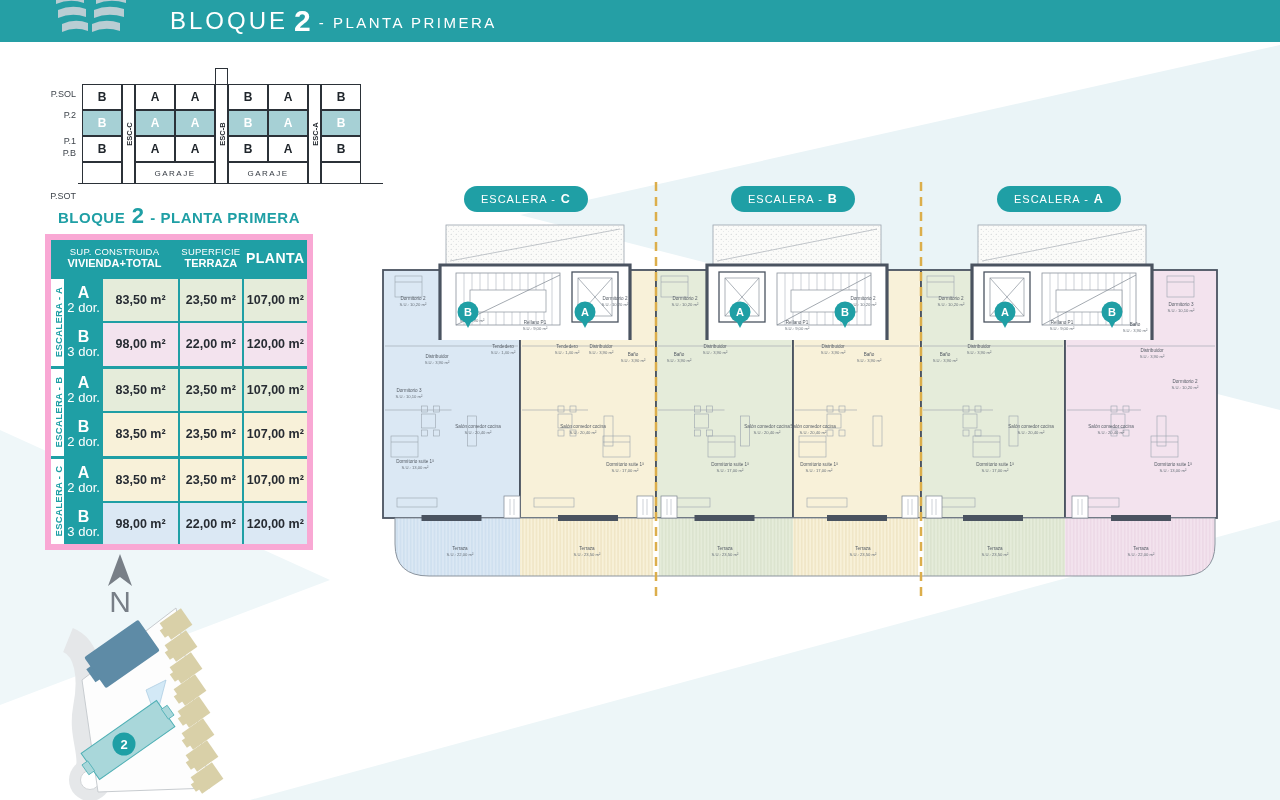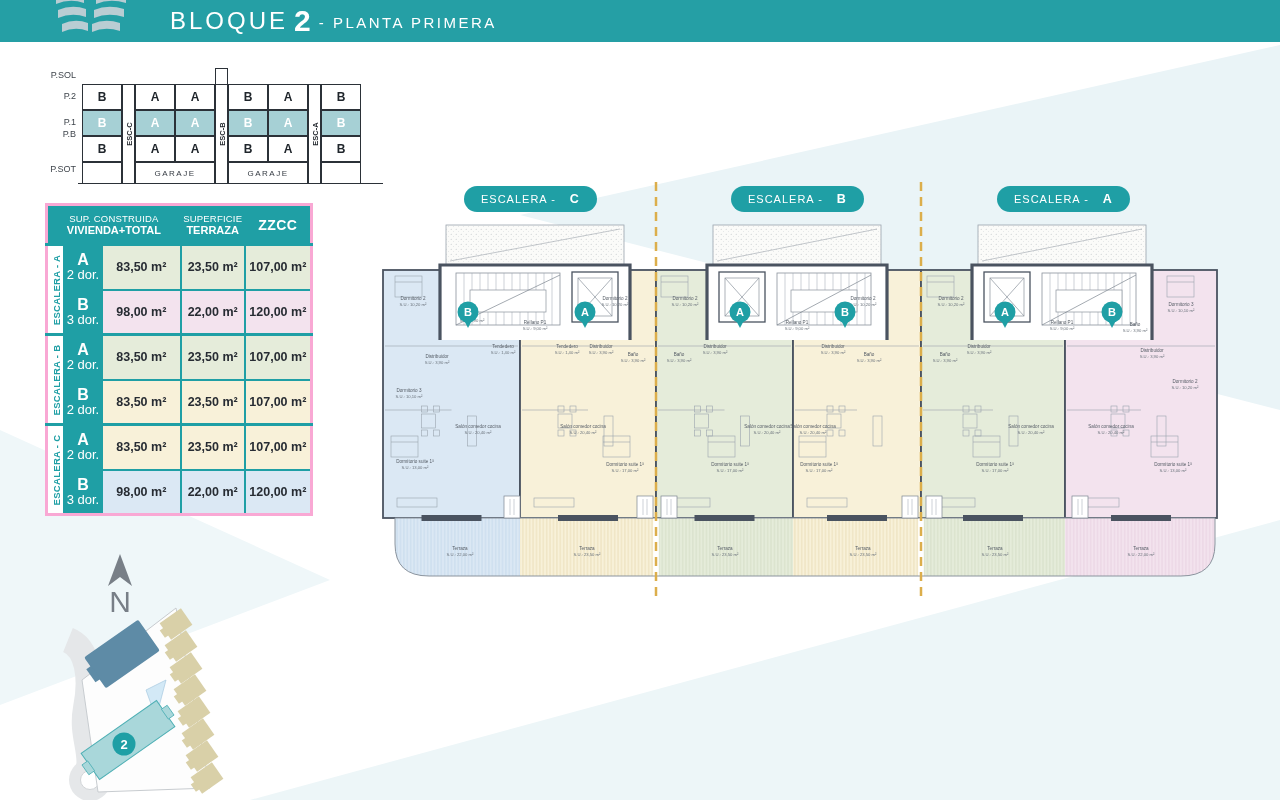--- a/index.html
+++ b/index.html
@@ -13,59 +13,59 @@
   .titlebox{position:absolute;left:170px;top:0;height:42px;display:flex;align-items:center;gap:8px;color:#fff;}
   .t-pre{font-size:24px;letter-spacing:3px;font-weight:400;}
   .t-num{font-size:30px;font-weight:bold;margin-left:-2px;}
   .t-suf{font-size:15px;letter-spacing:2.5px;font-weight:400;margin-top:2px;}
 
   .bgdeco{position:absolute;left:0;top:0;z-index:0;}
   .layer{position:absolute;z-index:1;}
 
   
   #section-diagram{position:absolute;left:42px;top:66px;width:350px;height:125px;z-index:2;}
-  .sd-flabel{position:absolute;width:34px;text-align:right;font-size:9px;color:#3f454c;}
+  .sd-flabel{position:absolute;width:34px;text-align:right;font-size:9px;color:#3f454c;margin-top:19px;}
   .sd-cell{position:absolute;width:40px;height:26px;border:1px solid #2b3138;background:#fff;
            display:flex;align-items:center;justify-content:center;
            font-size:12px;font-weight:bold;color:#20262c;box-sizing:border-box;}
   .sd-cell.hl{background:#a6d0d5;color:#fff;}
   .sd-esc{position:absolute;width:13px;height:100px;border:1px solid #2b3138;background:#fff;box-sizing:border-box;}
   .sd-esc span{position:absolute;left:50%;top:50%;transform:translate(-50%,-50%) rotate(-90deg);
                font-size:7.5px;font-weight:bold;color:#1d2228;white-space:nowrap;}
   .sd-tower{position:absolute;left:173px;top:2px;width:13px;height:17px;border:1px solid #2b3138;background:#fff;box-sizing:border-box;}
   .sd-gar{position:absolute;width:80px;height:22px;border:1px solid #2b3138;background:#fff;box-sizing:border-box;
           display:flex;align-items:center;justify-content:center;font-size:8px;letter-spacing:1.5px;color:#343a42;}
   .sd-empty{position:absolute;width:40px;height:22px;border:1px solid #2b3138;background:#fff;box-sizing:border-box;}
   .sd-ground{position:absolute;left:36px;top:117px;width:305px;height:1px;background:#2b3138;}
 
   
   #tablebox{position:absolute;left:45px;top:203px;width:268px;z-index:2;}
   .tb-title{text-align:center;color:#1f9fa5;margin-bottom:5px;}
   .tb-title .p1{font-size:15px;font-weight:bold;letter-spacing:.5px;}
   .tb-title .p2{font-size:22px;font-weight:bold;margin:0 2px;}
   .tb-title .p3{font-size:15px;font-weight:bold;letter-spacing:.5px;}
-  table.spec{border-collapse:collapse;border:3px solid #f9a8d4;}
+  table.spec{border-collapse:collapse;border:6px solid #f9a8d4;}
   table.spec td{border:2px solid #1f9fa5;text-align:center;vertical-align:middle;padding:0;box-sizing:border-box;}
   tr.head td{background:#1f9fa5;color:#fff;height:40px;}
   .h1{font-size:9.5px;letter-spacing:.2px;}
   .h2{font-size:11px;font-weight:bold;}
   .htot{font-size:14px;font-weight:bold;letter-spacing:.5px;}
   tr.g-start td{border-top-width:3px;}
   td.esc-td{width:18px;background:#fff;position:relative;}
   td.esc-td span{position:absolute;left:50%;top:50%;transform:translate(-50%,-50%) rotate(-90deg);
                  font-size:9.5px;font-weight:bold;color:#1f9fa5;white-space:nowrap;letter-spacing:.3px;}
   td.unit-td{width:38px;background:#1f9fa5;color:#fff;height:45px;}
   .u-letter{font-size:16px;font-weight:bold;line-height:15px;}
   .u-dorms{font-size:13px;}
   td.val{font-size:12.5px;font-weight:bold;color:#272c33;}
   td.c-sup{width:80px;} td.c-ter{width:64px;} td.c-tot{width:68px;}
 
   
   .pill{position:absolute;top:186px;height:26px;padding:0 17px;background:#1f9fa5;border-radius:14px;
-        color:#fff;display:flex;align-items:center;font-size:11px;letter-spacing:1px;z-index:2;gap:14px;}
+        color:#fff;display:flex;align-items:center;font-size:11px;letter-spacing:1px;z-index:2;gap:5px;}
   .pill b{font-size:12.5px;}
 
   #plan-svg{position:absolute;left:375px;top:178px;z-index:1;}
   #site-svg{position:absolute;left:40px;top:548px;z-index:1;}
 </style>
 </head>
 <body>
 
 <svg class="bgdeco" width="1280" height="800">
   <polygon points="1280,45 520,215 1280,410" fill="#eaf4f7"></polygon>
@@ -89,21 +89,21 @@
     <span class="t-num">2</span>
     <span class="t-suf">- PLANTA PRIMERA</span>
   </div>
 </div>
 
 <div id="section-diagram">
   <span class="sd-flabel" style="top:4px">P.SOL</span>
   <span class="sd-flabel" style="top:25px">P.2</span>
   <span class="sd-flabel" style="top:51px">P.1</span>
   <span class="sd-flabel" style="top:63px">P.B</span>
-  <span class="sd-flabel" style="top:98px">P.SOT</span>
+  <span class="sd-flabel" style="top:106px">P.SOT</span>
 
   <div class="sd-tower"></div>
 
   <div class="sd-cell" style="left:40px;top:18px">B</div>
   <div class="sd-cell" style="left:93px;top:18px">A</div>
   <div class="sd-cell" style="left:133px;top:18px">A</div>
   <div class="sd-cell" style="left:186px;top:18px">B</div>
   <div class="sd-cell" style="left:226px;top:18px">A</div>
   <div class="sd-cell" style="left:279px;top:18px">B</div>
 
@@ -132,32 +132,37 @@
     </div>
 
   <div class="sd-empty" style="left:40px;top:96px"></div>
   <div class="sd-gar" style="left:93px;top:96px">GARAJE</div>
   <div class="sd-gar" style="left:186px;top:96px">GARAJE</div>
   <div class="sd-empty" style="left:279px;top:96px"></div>
   <div class="sd-ground"></div>
 </div>
 
 <div id="tablebox" class="layer">
+  <div class="tb-title">
+    <span class="p1">BLOQUE</span>
+    <span class="p2">2</span>
+    <span class="p3">- PLANTA PRIMERA</span>
+  </div>
   <table class="spec">
     <tbody>
         <tr class="head">
       <td colspan="3">
         <div class="h1">SUP. CONSTRUIDA</div>
             <div class="h2">VIVIENDA+TOTAL</div>
           </td>
       <td>
         <div class="h1">SUPERFICIE</div>
             <div class="h2">TERRAZA</div>
           </td>
-      <td class="htot">ZZCC</td>
+      <td class="htot">PLANTA</td>
     </tr>
 
     <tr class="g-start">
       <td class="esc-td" rowspan="2">
             <span>ESCALERA - A</span>
           </td>
       <td class="unit-td">
         <div class="u-letter">A</div>
             <div class="u-dorms">2 dor.</div>
           </td>

